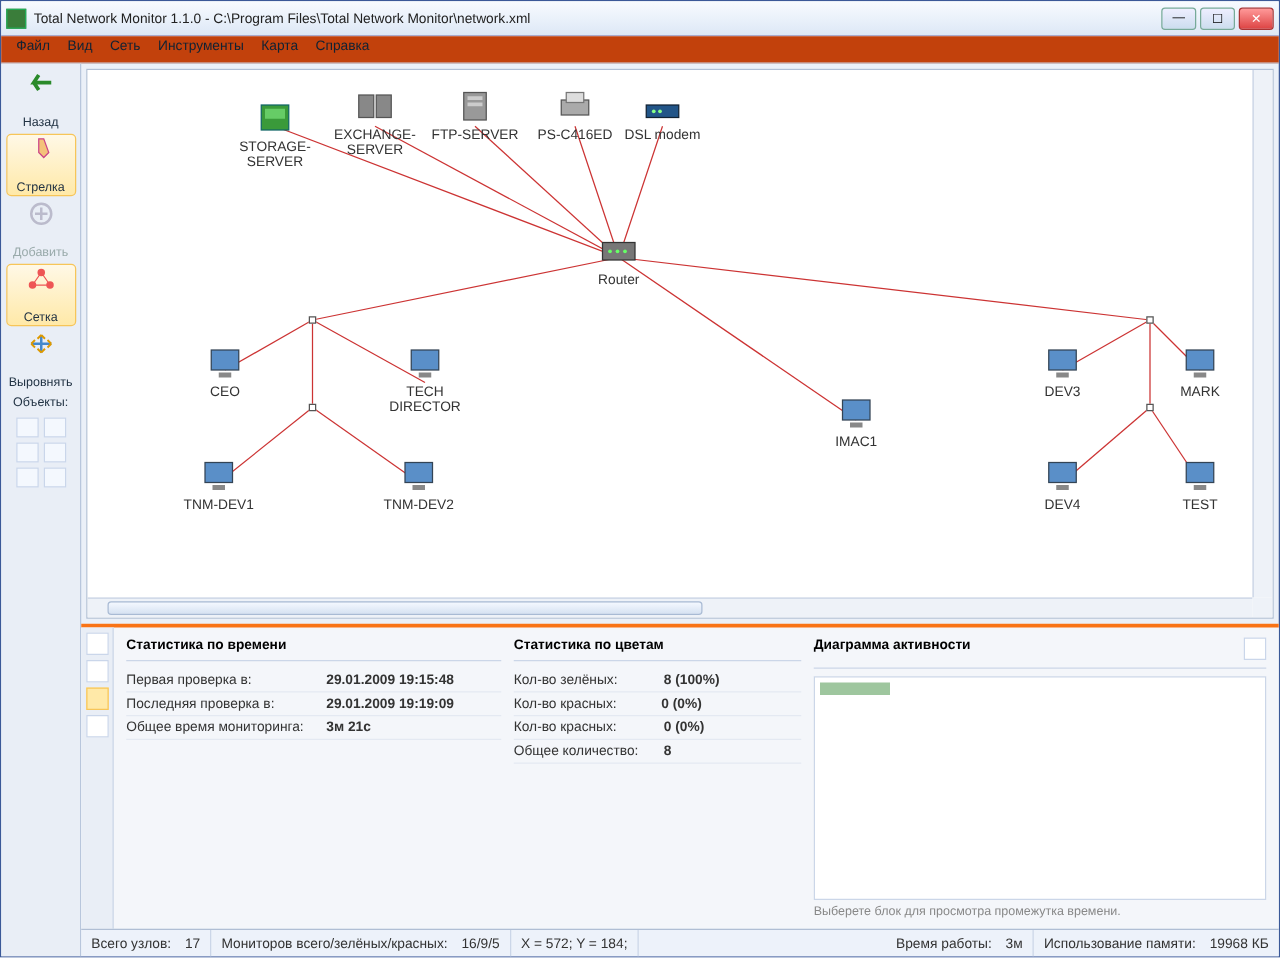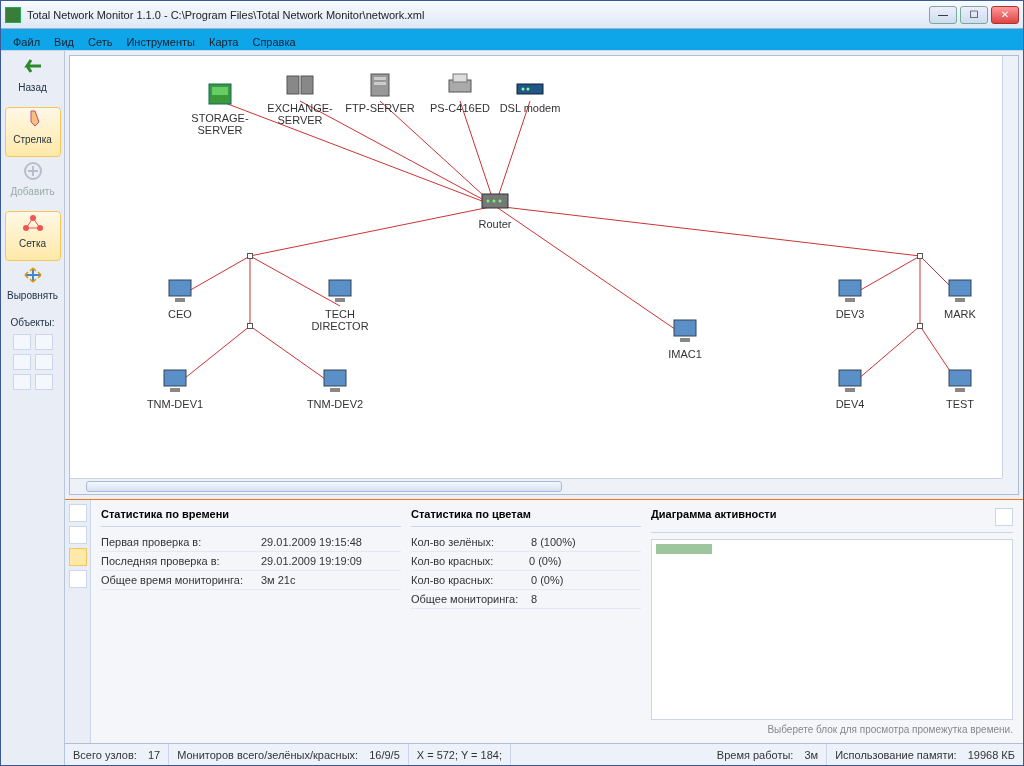--- a/index.html
+++ b/index.html
@@ -4,58 +4,58 @@
 <style>
 * { box-sizing: border-box; margin: 0; padding: 0; font-family: Tahoma, sans-serif; font-size: 11px; }
 body { background: #d4dce8; width: 1024px; height: 766px; overflow: hidden; }
 .window { border: 1px solid #3b5998; width: 1024px; height: 766px; background: #ebf0f8; display: flex; flex-direction: column; }
 .titlebar { height: 28px; background: linear-gradient(#f8fbff,#dde8f6); display: flex; align-items: center; padding: 0 4px; border-bottom: 1px solid #aac; }
 .titlebar .ico { width: 16px; height: 16px; background: #3a7d3a; border: 1px solid #2a5; margin-right: 6px; }
 .titlebar .title { flex: 1; color: #222; }
 .winbtns { display: flex; gap: 3px; }
 .winbtn { width: 28px; height: 18px; border: 1px solid #7a9; background: linear-gradient(#eef,#cde); border-radius: 3px; display: flex; align-items: center; justify-content: center; font-size: 10px; }
 .winbtn.close { background: linear-gradient(#f99,#d44); color: #fff; border-color: #a33; }
-.menubar { height: 22px; display: flex; align-items: flex-end; gap: 2px; padding: 0 6px; background: #0ea5e9; border-bottom: 1px solid #cbd6e8; }
+.menubar { height: 22px; display: flex; align-items: flex-start; gap: 2px; padding: 0 6px; background: #c2410c; border-bottom: 1px solid #cbd6e8; }
 .menuitem { padding: 2px 6px; color: #123; cursor: default; }
 .body { flex: 1; display: flex; min-height: 0; }
 .toolbar { width: 64px; background: #e9eef6; border-right: 1px solid #b8c6dc; padding: 4px 2px; display: flex; flex-direction: column; gap: 2px; align-items: center; }
-.tbtn { width: 56px; height: 50px; border: 1px solid transparent; border-radius: 4px; display: flex; flex-direction: column; align-items: center; justify-content: flex-start; gap: 4px; color: #234; cursor: default; }
+.tbtn { width: 56px; height: 50px; border: 1px solid transparent; border-radius: 4px; display: flex; flex-direction: column; align-items: center; justify-content: space-between; gap: 4px; color: #234; cursor: default; }
 .tbtn.active, .tbtn:hover { border-color: #f7c558; background: linear-gradient(#fff8e6,#ffe9a8); }
 .tbtn.disabled { color: #9aa; }
 .tic { width: 24px; height: 22px; }
 .tlabel { font-size: 10px; text-align: center; }
 .objrow { display: flex; flex-wrap: wrap; gap: 4px; justify-content: center; padding: 4px 0; }
 .minibtn { width: 18px; height: 16px; border: 1px solid #cad6ea; background: #f4f8fe; }
 .main { flex: 1; display: flex; flex-direction: column; min-width: 0; }
 .canvaswrap { flex: 1; position: relative; margin: 4px; border: 1px solid #b0bed4; background: #fff; overflow: hidden; }
 .canvas { position: absolute; inset: 0 16px 16px 0; background-image: radial-gradient(#888 0.5px, transparent 0.5px); background-size: 8px 8px; background-color: #fff; }
 .node { position: absolute; display: flex; flex-direction: column; align-items: center; width: 80px; color: #333; text-align: center; font-size: 10px; }
 .nic { width: 34px; height: 30px; margin-bottom: 2px; }
 svg.net { position: absolute; inset: 0; width: 100%; height: 100%; pointer-events: none; }
 .hnd { position: absolute; width: 6px; height: 6px; background: #fff; border: 1px solid #555; }
 .scroll-v { position: absolute; right: 0; top: 0; bottom: 16px; width: 16px; background: #eef2f8; border-left: 1px solid #c7d2e4; }
 .scroll-h { position: absolute; left: 0; right: 16px; bottom: 0; height: 16px; background: #eef2f8; border-top: 1px solid #c7d2e4; }
 .thumb-h { position: absolute; left: 16px; right: 440px; top: 2px; bottom: 2px; background: linear-gradient(#f4f8ff,#d6e2f2); border: 1px solid #a8bad4; border-radius: 3px; }
 .sbox { position: absolute; width: 16px; height: 16px; right: 0; bottom: 0; background: #eef2f8; }
-.lower { height: 244px; display: flex; border-top: 1px solid #f97316; background: #f4f6fa; }
+.lower { height: 244px; display: flex; border-top: 3px solid #f97316; background: #f4f6fa; }
 .ltabs { width: 26px; background: #e9eef6; border-right: 1px solid #cbd6e8; display: flex; flex-direction: column; align-items: center; padding-top: 4px; gap: 4px; }
 .ltab { width: 18px; height: 18px; border: 1px solid #cad6ea; background: #fff; }
 .ltab.sel { background: #ffe9a8; border-color: #f7c558; }
 .panels { flex: 1; display: flex; gap: 10px; padding: 8px 10px; }
 .panel { display: flex; flex-direction: column; }
 .panel h3 { font-weight: bold; font-size: 11px; padding-bottom: 6px; border-bottom: 1px solid #cbd6e8; margin-bottom: 6px; }
 .row { display: flex; padding: 3px 0; border-bottom: 1px solid #e4e9f2; }
 .row .k { width: 160px; color: #333; }
-.row .v { color: #333; }
+.row .v { color: #333; font-weight: bold; }
 .p1 { width: 300px; }
 .p2 { width: 230px; }
 .p3 { flex: 1; }
 .actbox { flex: 1; border: 1px solid #cbd6e8; background: #fff; position: relative; }
 .actbar { position: absolute; left: 4px; top: 4px; width: 56px; height: 10px; background: #9ec69e; }
-.hint { text-align: right; color: #888; font-size: 10px; padding-top: 4px; }
+.hint { text-align: left; color: #888; font-size: 10px; padding-top: 4px; }
 .pinbtn { width: 18px; height: 18px; border: 1px solid #cad6ea; background: #fff; float: right; }
 .status { height: 22px; border-top: 1px solid #b0bed4; background: #edf2fa; display: flex; align-items: center; font-size: 10px; color: #333; text-align: center; }
 .scell { padding: 0 8px; border-right: 1px solid #cbd6e8; height: 100%; display: flex; align-items: center; gap: 4px; }
 .scell:last-child { border-right: none; }
 .spacer { flex: 1; }
 </style>
 </head>
 <body>
 
 <div class="window">
@@ -306,21 +306,21 @@
               </div>
             <div class="row">
                 <div class="k" style="width:118px">Кол-во красных:</div>
                 <div class="v">0 (0%)</div>
               </div>
             <div class="row">
                 <div class="k" style="width:120px">Кол-во красных:</div>
                 <div class="v">0 (0%)</div>
               </div>
             <div class="row">
-                <div class="k" style="width:120px">Общее мониторинга:</div>
+                <div class="k" style="width:120px">Общее количество:</div>
                 <div class="v">8</div>
               </div>
           </div>
           <div class="panel p3">
             <h3><span>Диаграмма активности</span><span class="pinbtn"></span></h3>
             <div class="actbox">
                 <div class="actbar"></div>
               </div>
             <div class="hint">Выберете блок для просмотра промежутка времени.</div>
           </div>

